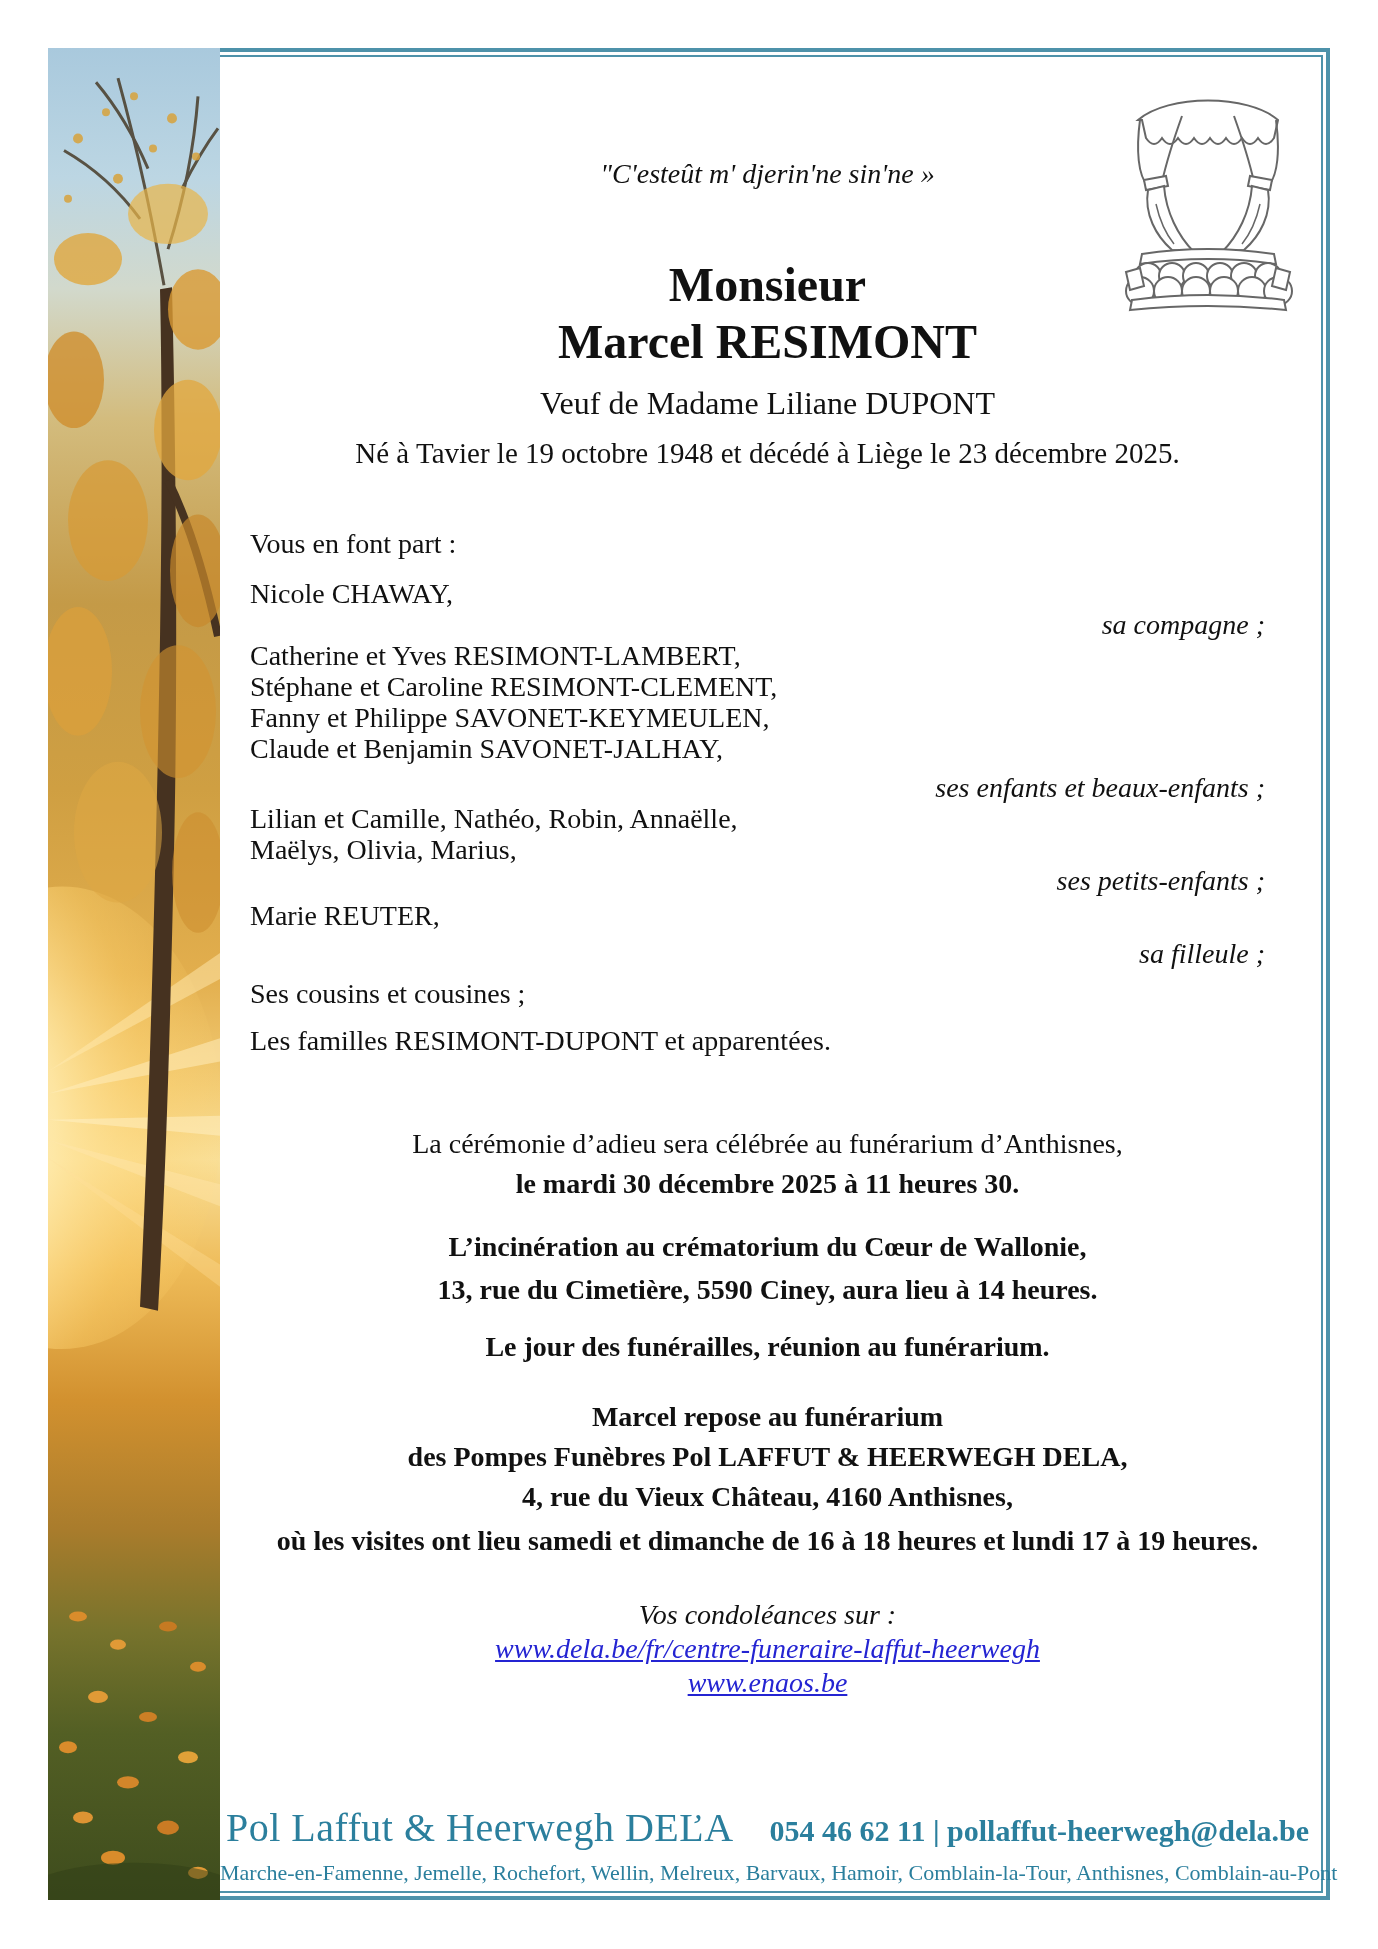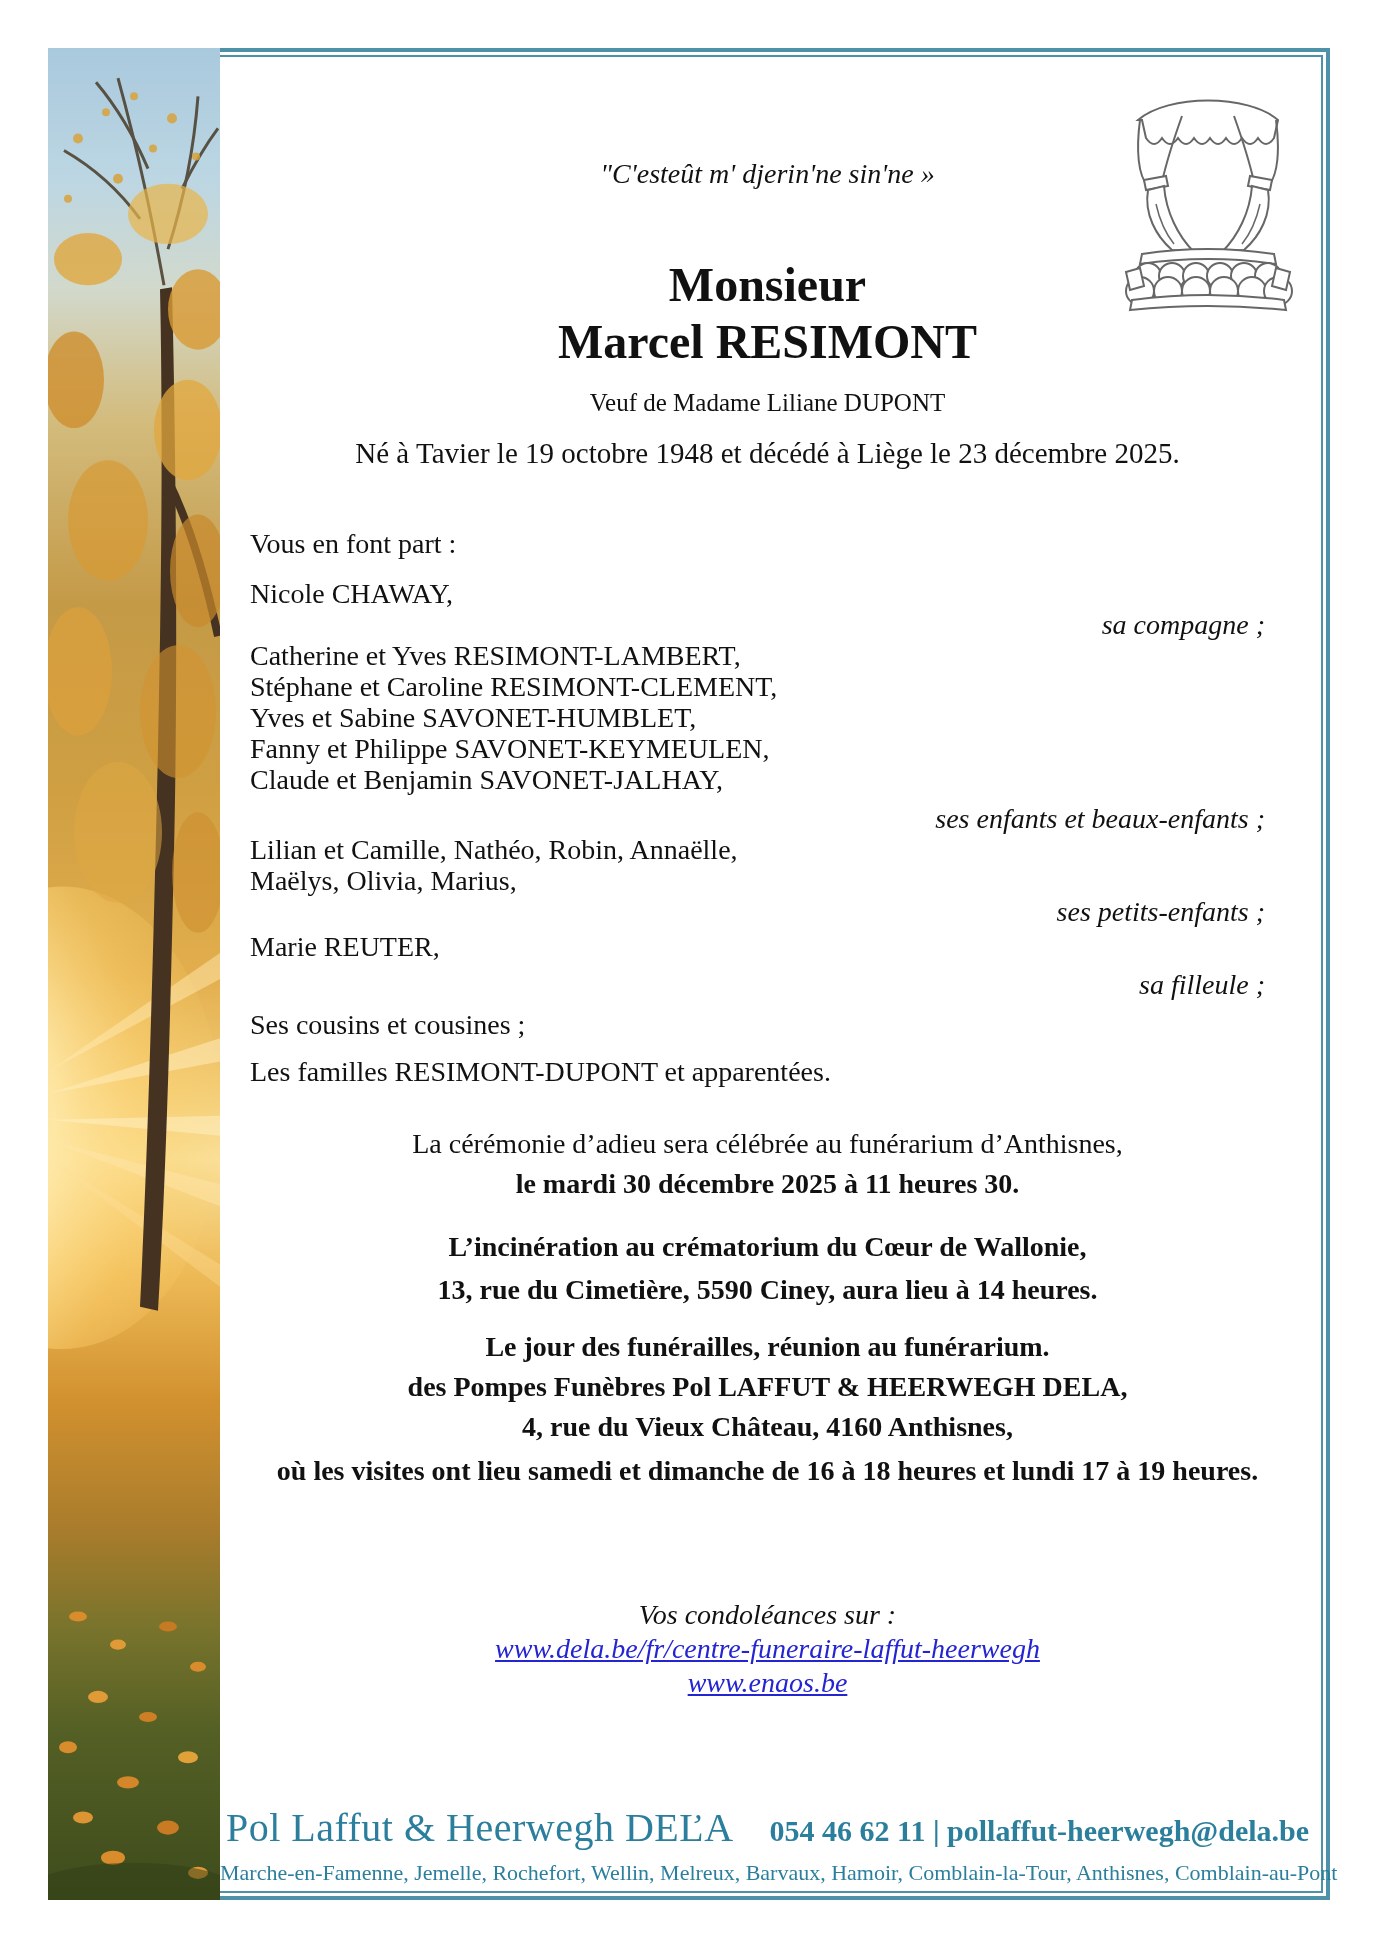--- a/index.html
+++ b/index.html
@@ -9,21 +9,21 @@
     overflow:hidden;
   }
   .frame{position:absolute;left:48px;top:48px;width:1274px;height:1844px;border:4px solid #4e92aa}
   .frame::after{content:"";position:absolute;inset:3px;border:2px solid #4e92aa}
   .photo{position:absolute;left:48px;top:48px;width:172px;height:1852px;overflow:hidden}
   .photo svg{display:block;width:100%;height:100%}
   .theater{position:absolute;left:1108px;top:64px;width:200px;height:245px}
   .quote{position:absolute;left:220px;top:158px;width:1095px;text-align:center;font-style:italic;font-size:28px;line-height:32px}
   .header{position:absolute;left:220px;top:256px;width:1095px;text-align:center}
   .h1{font-size:48px;font-weight:bold;line-height:57px}
-  .h2{font-size:25px;line-height:46px;margin-top:10px}
+  .h2{font-size:32px;line-height:46px;margin-top:10px}
   .h3{font-size:29px;line-height:38px;margin-top:8px}
   .family{position:absolute;left:250px;top:528px;width:1015px;font-size:28px;line-height:31px}
   .rel{font-style:italic;text-align:right}
   .mt4{margin-top:4px}.mt7{margin-top:7px}.mt8{margin-top:8px}.mt9{margin-top:9px}
   .mt16{margin-top:16px}.mt19{margin-top:19px}
   .ceremony{position:absolute;left:220px;top:1127px;width:1095px;text-align:center;font-size:28px;line-height:34px}
   .b{font-weight:bold}
   .m6{margin-top:6px}.m9{margin-top:9px}.m10{margin-top:10px}.m26{margin-top:23px}.m29{margin-top:29px}.m36{margin-top:36px}
   .condol{position:absolute;left:220px;top:1598px;width:1095px;text-align:center;font-style:italic;font-size:28px;line-height:34px}
   .link{color:#2424d2;text-decoration:underline;cursor:pointer}
@@ -165,39 +165,39 @@
   <div class="h2">Veuf de Madame Liliane DUPONT</div>
   <div class="h3">Né à Tavier le 19 octobre 1948 et décédé à Liège le 23 décembre 2025.</div>
 </div>
 
 <div class="family">
   <div>Vous en font part :</div>
   <div class="mt19">Nicole CHAWAY,</div>
   <div class="rel">sa compagne ;</div>
   <div>Catherine et Yves RESIMONT-LAMBERT,</div>
   <div>Stéphane et Caroline RESIMONT-CLEMENT,</div>
-  <div>Yves et Sabine SAVONET-HUMBLET,</div>
   <div>Fanny et Philippe SAVONET-KEYMEULEN,</div>
   <div>Claude et Benjamin SAVONET-JALHAY,</div>
   <div class="rel mt8">ses enfants et beaux-enfants ;</div>
   <div>Lilian et Camille, Nathéo, Robin, Annaëlle,</div>
   <div>Maëlys, Olivia, Marius,</div>
   <div class="rel">ses petits-enfants ;</div>
   <div class="mt4">Marie REUTER,</div>
   <div class="rel mt7">sa filleule ;</div>
   <div class="mt9">Ses cousins et cousines ;</div>
   <div class="mt16">Les familles RESIMONT-DUPONT et apparentées.</div>
 </div>
 
 <div class="ceremony">
   <div>La cérémonie d’adieu sera célébrée au funérarium d’Anthisnes,</div>
   <div class="b m6">le mardi 30 décembre 2025 à 11 heures 30.</div>
   <div class="b m29">L’incinération au crématorium du Cœur de Wallonie,</div>
   <div class="b m9">13, rue du Cimetière, 5590 Ciney, aura lieu à 14 heures.</div>
   <div class="b m26">Le jour des funérailles, réunion au funérarium.</div>
+  <div class="b m36">Marcel repose au funérarium</div>
   <div class="b m6">des Pompes Funèbres Pol LAFFUT &amp; HEERWEGH DELA,</div>
   <div class="b m6">4, rue du Vieux Château, 4160 Anthisnes,</div>
   <div class="b m10">où les visites ont lieu samedi et dimanche de 16 à 18 heures et lundi 17 à 19 heures.</div>
 </div>
 
 <div class="condol">
   <div>Vos condoléances sur :</div>
   <div><a class="link">www.dela.be/fr/centre-funeraire-laffut-heerwegh</a></div>
   <div><a class="link">www.enaos.be</a></div>
 </div>

